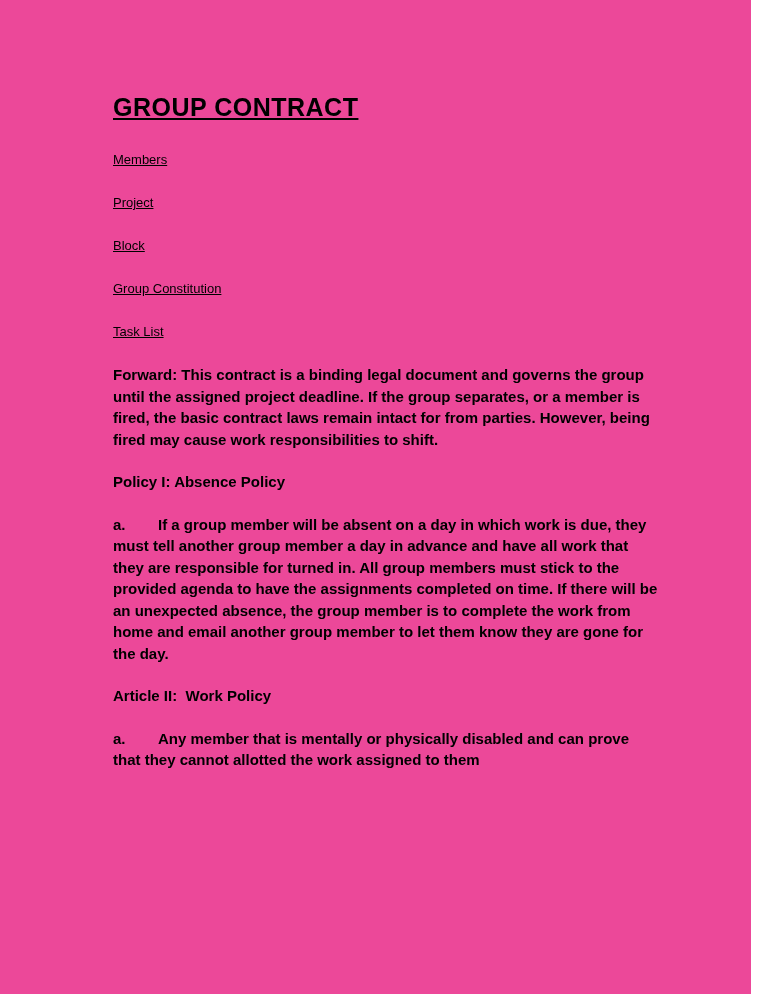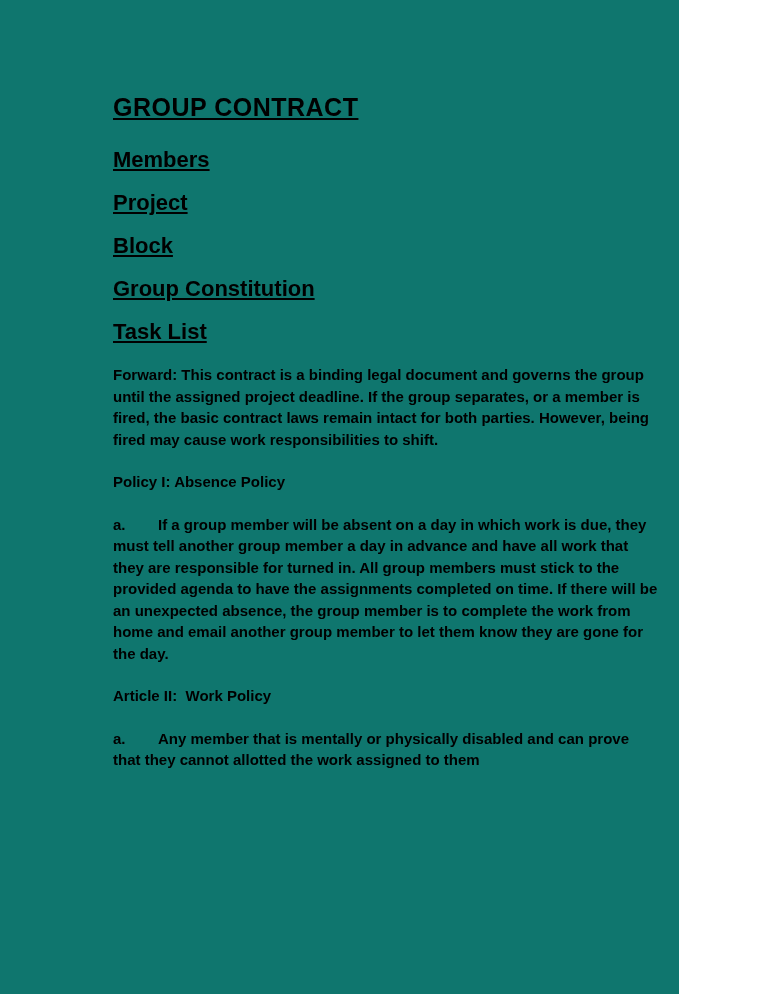--- a/index.html
+++ b/index.html
@@ -2,23 +2,23 @@
 <html><head>
 <meta charset="utf-8">
 <style>
   html, body {
     margin: 0;
     padding: 0;
     background: #ffffff;
   }
   .page {
     position: relative;
-    width: 679px;
+    width: 751px;
     height: 994px;
-    background: #0f766e;
+    background: #ec4899;
     overflow: hidden;
     font-family: "Liberation Sans", "DejaVu Sans", sans-serif;
     color: #000000;
     box-sizing: border-box;
   }
   .content {
     position: absolute;
     top: 93px;
     left: 113px;
     width: 545px;
@@ -26,22 +26,22 @@
   .doc-title {
     font-size: 25px;
     font-weight: bold;
     line-height: 29px;
     text-decoration: underline;
     margin: 0 0 27px 0;
     letter-spacing: 0.5px;
     white-space: pre-wrap;
   }
   .doc-heading {
-    font-size: 22px;
-    font-weight: bold;
+    font-size: 13px;
+    font-weight: normal;
     line-height: 22px;
     text-decoration: underline;
     margin: 0 0 21px 0;
     white-space: pre-wrap;
   }
   .doc-para {
     font-size: 15px;
     font-weight: bold;
     line-height: 21.5px;
     margin: 0 0 21px 0;
@@ -71,21 +71,21 @@
     <h2 class="doc-heading">Members</h2>
 
     <h2 class="doc-heading">Project</h2>
 
     <h2 class="doc-heading">Block</h2>
 
     <h2 class="doc-heading">Group Constitution</h2>
 
     <h2 class="doc-heading">Task List</h2>
 
-    <p class="doc-para">Forward: This contract is a binding legal document and governs the group until the assigned project deadline. If the group separates, or a member is fired, the basic contract laws remain intact for both parties. However, being fired may cause work responsibilities to shift.</p>
+    <p class="doc-para">Forward: This contract is a binding legal document and governs the group until the assigned project deadline. If the group separates, or a member is fired, the basic contract laws remain intact for from parties. However, being fired may cause work responsibilities to shift.</p>
 
     <p class="article-heading">Policy I: Absence Policy</p>
 
     <p class="doc-para"><span class="item-letter">a.</span><span>If a group member will be absent on a day in which work is due, they must tell another group member a day in advance and have all work that they are responsible for turned in. All group members must stick to the provided agenda to have the assignments completed on time. If there will be an unexpected absence, the group member is to complete the work from home and email another group member to let them know they are gone for the day.</span></p>
 
 
     <p class="article-heading">Article II:  Work Policy</p>
 
     <p class="doc-para"><span class="item-letter">a.</span><span>Any member that is mentally or physically disabled and can prove that they cannot allotted the work assigned to them</span></p>
 

